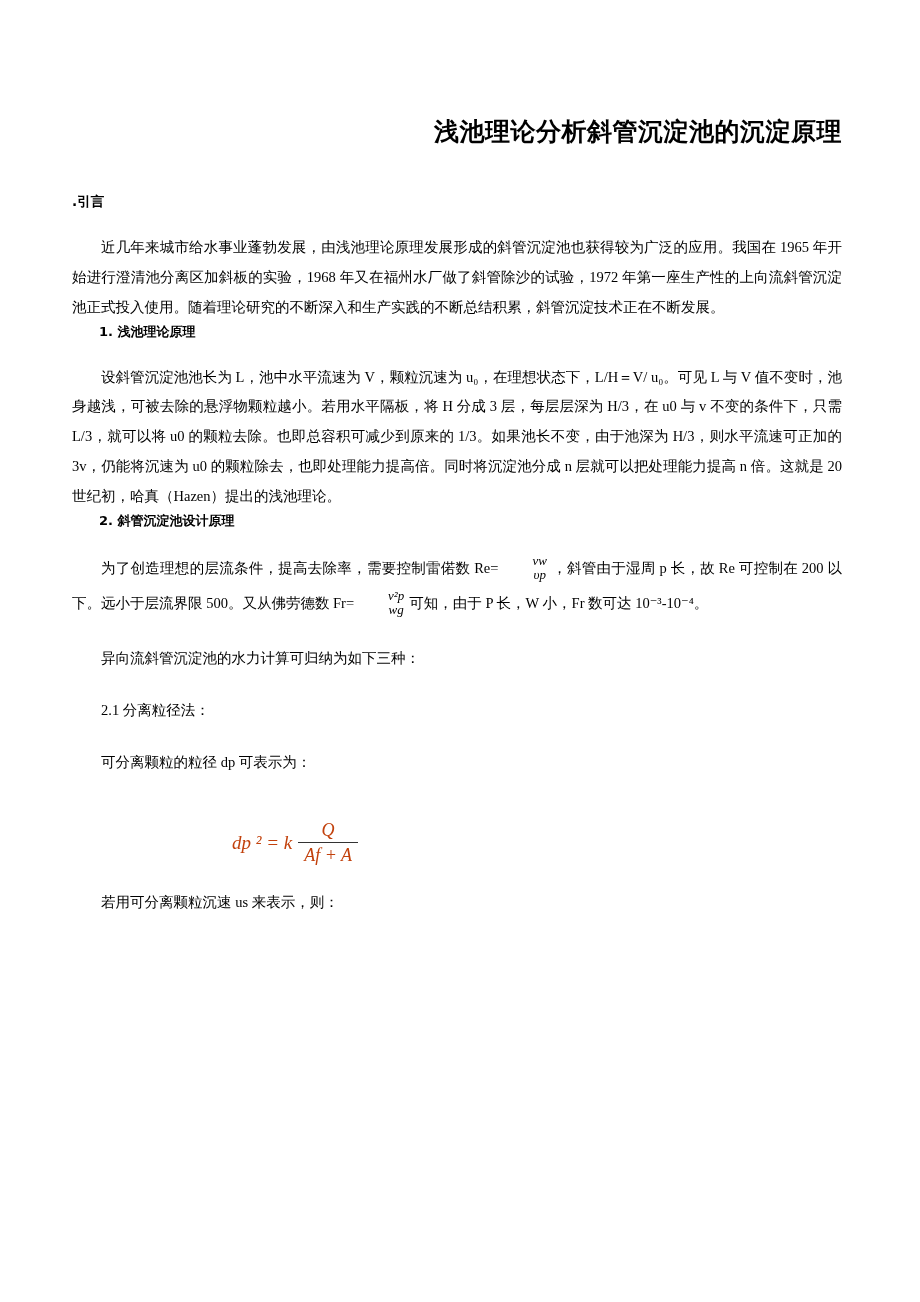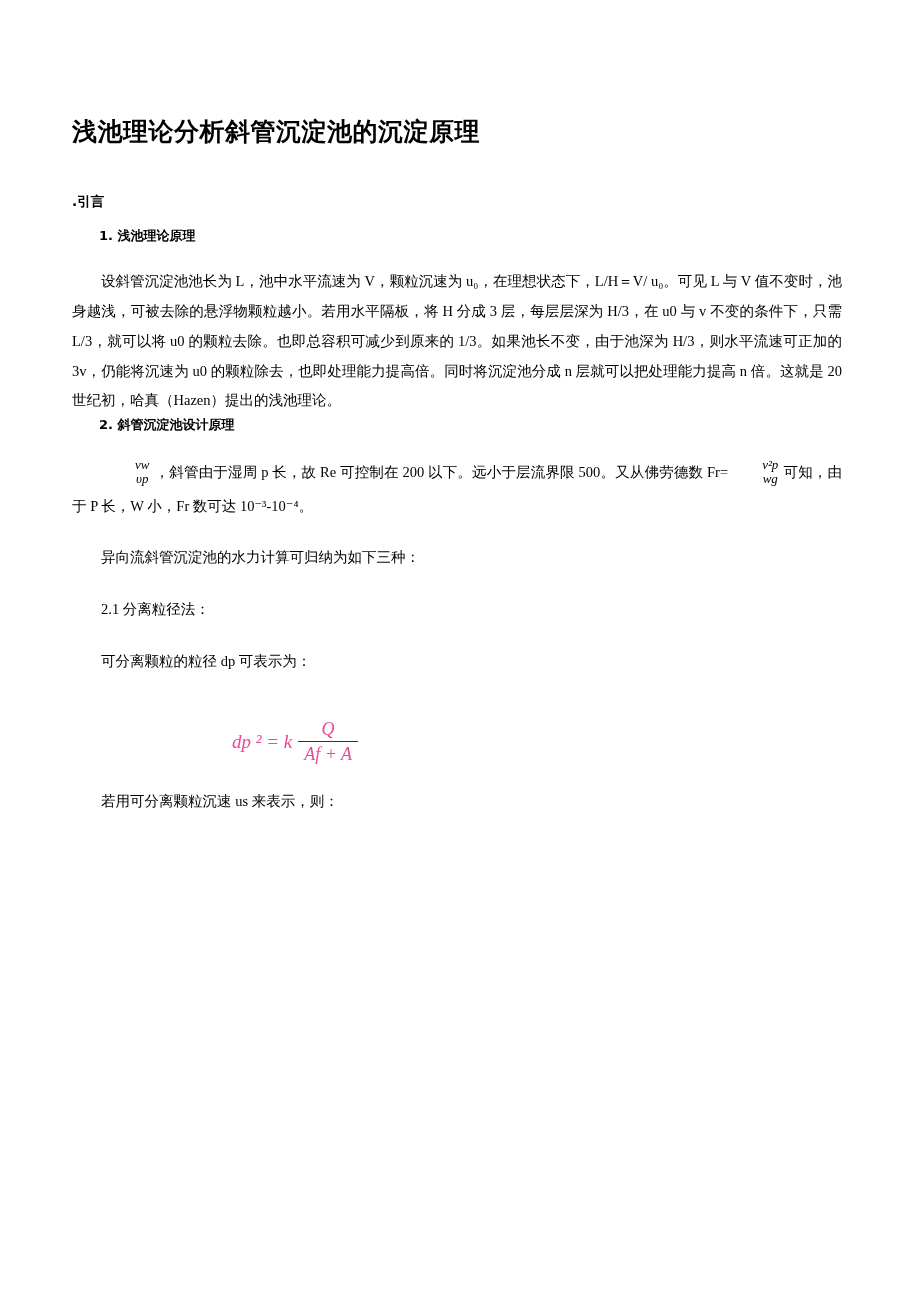--- a/index.html
+++ b/index.html
@@ -17,21 +17,21 @@
     height: 1302px;
     background: #ffffff;
     box-sizing: border-box;
     padding: 86px 78px 40px 72px;
     overflow: hidden;
   }
   .doc-title {
     font-family: "DejaVu Sans", "Liberation Sans", sans-serif;
     font-size: 25px;
     font-weight: bold;
-    text-align: left;
+    text-align: right;
     letter-spacing: 0.5px;
     margin: 28px 0 0 0;
     line-height: 1.4;
   }
   .section-label {
     font-family: "DejaVu Sans", "Liberation Sans", sans-serif;
     font-size: 13.5px;
     font-weight: bold;
     margin-top: 44px;
     margin-bottom: 16px;
@@ -71,21 +71,21 @@
     display: block;
     font-size: 13px;
     padding: 0 3px;
   }
   .formula-block {
     margin: 42px 0 0 0;
     padding-left: 160px;
     font-family: "Liberation Serif", serif;
     font-style: italic;
     font-size: 19px;
-    color: #ec4899;
+    color: #c2410c;
   }
   .eq {
     display: inline-block;
     vertical-align: middle;
   }
   .eq .lhs {
     display: inline-block;
     vertical-align: middle;
     font-size: 19px;
   }
@@ -116,29 +116,30 @@
 </style>
 </head>
 <body>
 
 <div class="page">
 
   <h1 class="doc-title">浅池理论分析斜管沉淀池的沉淀原理</h1>
 
   <div class="section-label">.引言</div>
 
+  <p class="body">近几年来城市给水事业蓬勃发展，由浅池理论原理发展形成的斜管沉淀池也获得较为广泛的应用。我国在 1965 年开始进行澄清池分离区加斜板的实验，1968 年又在福州水厂做了斜管除沙的试验，1972 年第一座生产性的上向流斜管沉淀池正式投入使用。随着理论研究的不断深入和生产实践的不断总结积累，斜管沉淀技术正在不断发展。</p>
 
   <div class="heading">1. 浅池理论原理</div>
 
   <p class="body">设斜管沉淀池池长为 L，池中水平流速为 V，颗粒沉速为 u₀，在理想状态下，L/H＝V/ u₀。可见 L 与 V 值不变时，池身越浅，可被去除的悬浮物颗粒越小。若用水平隔板，将 H 分成 3 层，每层层深为 H/3，在 u0 与 v 不变的条件下，只需 L/3，就可以将 u0 的颗粒去除。也即总容积可减少到原来的 1/3。如果池长不变，由于池深为 H/3，则水平流速可正加的 3v，仍能将沉速为 u0 的颗粒除去，也即处理能力提高倍。同时将沉淀池分成 n 层就可以把处理能力提高 n 倍。这就是 20 世纪初，哈真（Hazen）提出的浅池理论。</p>
 
   <div class="heading">2. 斜管沉淀池设计原理</div>
 
   <p class="body">
-    <span class="frac-inline"><span class="num">vw</span><span class="den">υp</span></span><span>，斜管由于湿周 p 长，故 Re 可控制在 200 以下。远小于层流界限 500。又从佛劳德数 Fr=</span><span class="frac-inline"><span class="num">v²p</span><span class="den">wg</span></span><span>可知，由于 P 长，W 小，Fr 数可达 10⁻³-10⁻⁴。</span>
+    <span>为了创造理想的层流条件，提高去除率，需要控制雷偌数 Re=</span><span class="frac-inline"><span class="num">vw</span><span class="den">υp</span></span><span>，斜管由于湿周 p 长，故 Re 可控制在 200 以下。远小于层流界限 500。又从佛劳德数 Fr=</span><span class="frac-inline"><span class="num">v²p</span><span class="den">wg</span></span><span>可知，由于 P 长，W 小，Fr 数可达 10⁻³-10⁻⁴。</span>
   </p>
 
   <p class="body">异向流斜管沉淀池的水力计算可归纳为如下三种：</p>
 
   <p class="body">2.1 分离粒径法：</p>
 
   <p class="body">可分离颗粒的粒径 dp 可表示为：</p>
 
   <div class="formula-block">
     <span class="eq">

